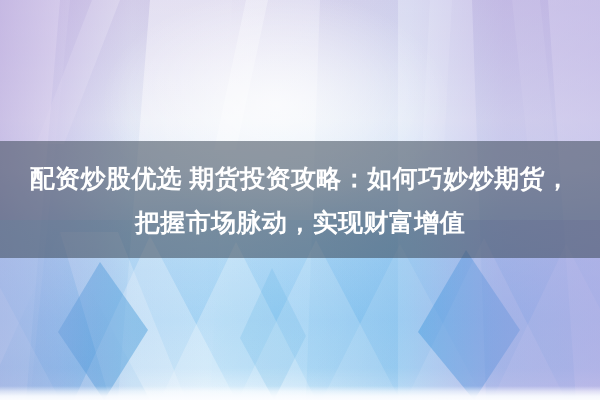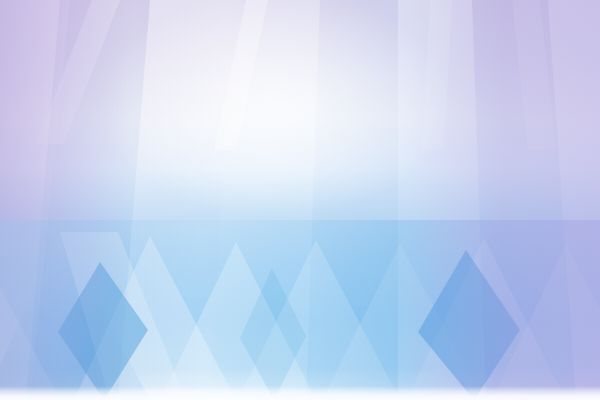--- a/index.html
+++ b/index.html
@@ -192,14 +192,18 @@
       <polygon points="512,0 540,0 556,150 528,150" fill="#ffffff" opacity="0.18"></polygon>
     </svg>
   </div>
 
   <div class="bg-layer bg-horiz"></div>
   <div class="bg-layer bg-horiz-lower"></div>
   <div class="bg-layer bg-bloom"></div>
 
   <div class="bg-bottom-strip"></div>
 
+  <div class="caption-band">
+    <div class="caption-line caption-line-1">配资炒股优选 期货投资攻略：如何巧妙炒期货，</div>
+    <div class="caption-line caption-line-2">把握市场脉动，实现财富增值</div>
+  </div>
 
 </div>
 
 </body></html>

